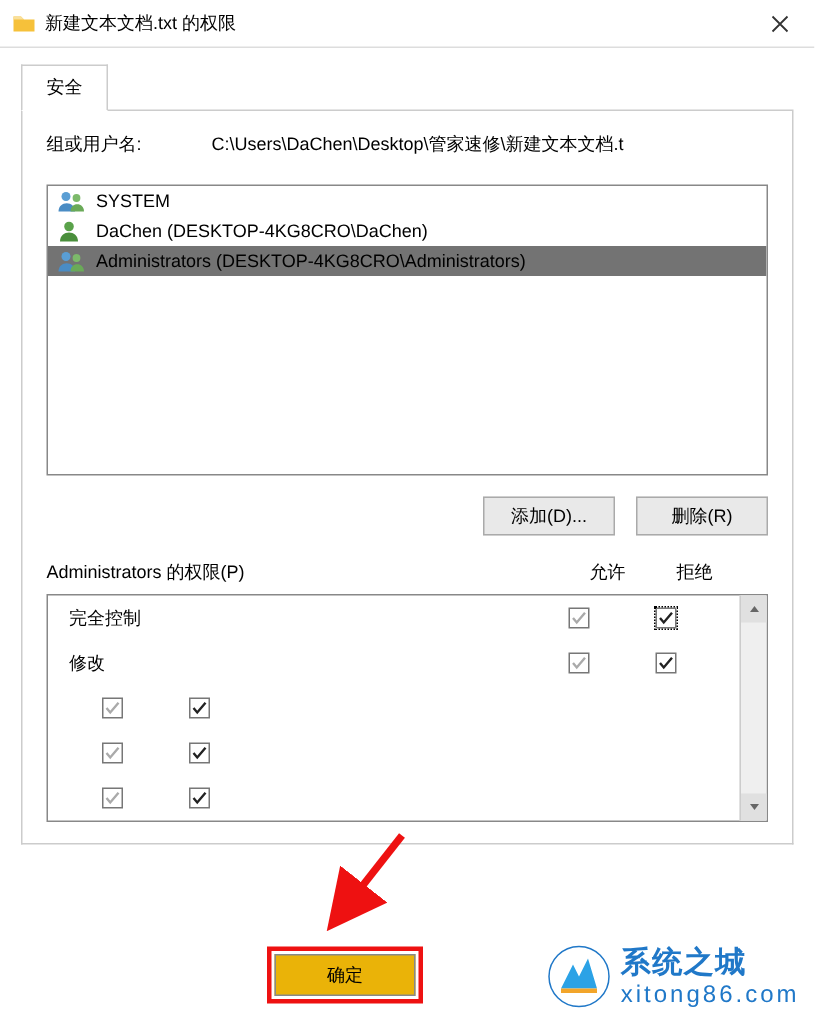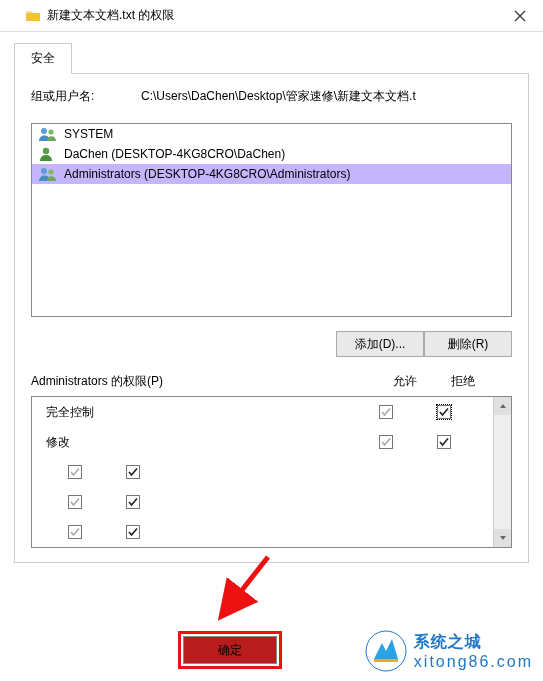--- a/index.html
+++ b/index.html
@@ -1,40 +1,40 @@
 <!DOCTYPE html>
 <html><head>
 <meta charset="utf-8">
 <style>
 * { box-sizing: border-box; margin: 0; padding: 0; font-family: "Microsoft YaHei", "Segoe UI", sans-serif; font-size: 12px; }
 body { background: #fff; width: 543px; height: 681px; position: relative; overflow: hidden; }
 
-.titlebar { height: 32px; display: flex; align-items: center; border-bottom: 1px solid #ddd; padding-left: 25px; }
+.titlebar { height: 32px; display: flex; align-items: center; border-bottom: 1px solid #ddd; padding-left: 8px; }
 .titlebar .icon { width: 16px; height: 16px; margin-right: 6px; }
 .titlebar .title { flex: 1; }
 .titlebar .close { width: 46px; height: 32px; display: flex; align-items: center; justify-content: center; }
 
 .body { padding: 10px 14px 14px 14px; }
 
 .tabs { display: flex; border-bottom: 1px solid #ccc; }
 .tab { padding: 6px 16px; border: 1px solid #ccc; border-bottom: 1px solid #fff; background: #fff; position: relative; top: 1px; }
 
 .content { border: 1px solid #ccc; border-top: none; padding: 14px 16px 14px 16px; }
 
 .row-obj { display: flex; margin-bottom: 18px; }
 .row-obj .label { width: 110px; }
 .row-obj .value { flex: 1; white-space: nowrap; overflow: hidden; }
 
 .group-label { margin-bottom: 6px; }
 .listbox { border: 1px solid #888; height: 194px; background: #fff; overflow: auto; }
 .listbox .item { display: flex; align-items: center; padding: 2px 6px; gap: 6px; }
-.listbox .item.selected { background: #c4b5fd; text-align: right; }
+.listbox .item.selected { background: #737373; text-align: right; }
 .uicon { width: 20px; height: 16px; }
 
-.btn-row { display: flex; justify-content: flex-end; margin: 14px 0 16px 0; }
+.btn-row { display: flex; justify-content: flex-end; gap: 14px; margin: 14px 0 16px 0; }
 .btn { min-width: 88px; height: 26px; border: 1px solid #aaa; background: #e9e9e9; display: flex; align-items: center; justify-content: center; }
 
 .perm-header { display: flex; margin-bottom: 6px; }
 .perm-header .pl { flex: 1; }
 .perm-header .col { width: 58px; text-align: center; }
 .perm-header .sp { width: 20px; }
 
 .perm-box { border: 1px solid #888; display: flex; }
 .perm-list { flex: 1; }
 .perm-row { display: flex; align-items: center; height: 30px; padding-left: 14px; }
@@ -43,27 +43,27 @@
 .perm-row .sp { width: 20px; }
 .cb { width: 14px; height: 14px; border: 1px solid #777; display: flex; align-items: center; justify-content: center; background: #fff; }
 .cb.active { outline: 1px dotted #000; }
 .allowcb { color: #aaa; }
 .denycb { }
 .scroll { width: 18px; background: #efefef; border-left: 1px solid #ccc; position: relative; }
 .scroll .up, .scroll .down { height: 18px; display: flex; align-items: center; justify-content: center; background: #e0e0e0; }
 .scroll .down { position: absolute; bottom: 0; left: 0; right: 0; }
 .okwrap { position: absolute; left: 178px; bottom: 12px; }
 .okhl { border: 3px solid #e11; padding: 2px; }
-.okbtn { width: 94px; height: 28px; border: 1px solid #888; background: #b91c1c; display: flex; align-items: center; justify-content: center; }
+.okbtn { width: 94px; height: 28px; border: 1px solid #888; background: #eab308; display: flex; align-items: center; justify-content: center; }
 
 .arrow { position: absolute; left: 208px; bottom: 50px; pointer-events: none; }
 
 .watermark { position: absolute; right: 10px; bottom: 8px; display: flex; align-items: center; gap: 6px; }
 .wm-icon { width: 44px; height: 44px; }
-.wm-txt .big { font-size: 16px; font-weight: bold; color: #2078c8; letter-spacing: 1px; }
+.wm-txt .big { font-size: 20px; font-weight: bold; color: #2078c8; letter-spacing: 1px; }
 .wm-txt .small { font-size: 16px; color: #2078c8; letter-spacing: 2px; }
 </style>
 </head>
 <body>
 
 <div class="titlebar">
   <span class="icon">
     <svg viewBox="0 0 16 16">
         <path fill="#f6c13a" d="M1 3h5l2 2h7v8H1z"></path>
         <path fill="#f9e09b" d="M1 3h5l2 2H1z"></path>

